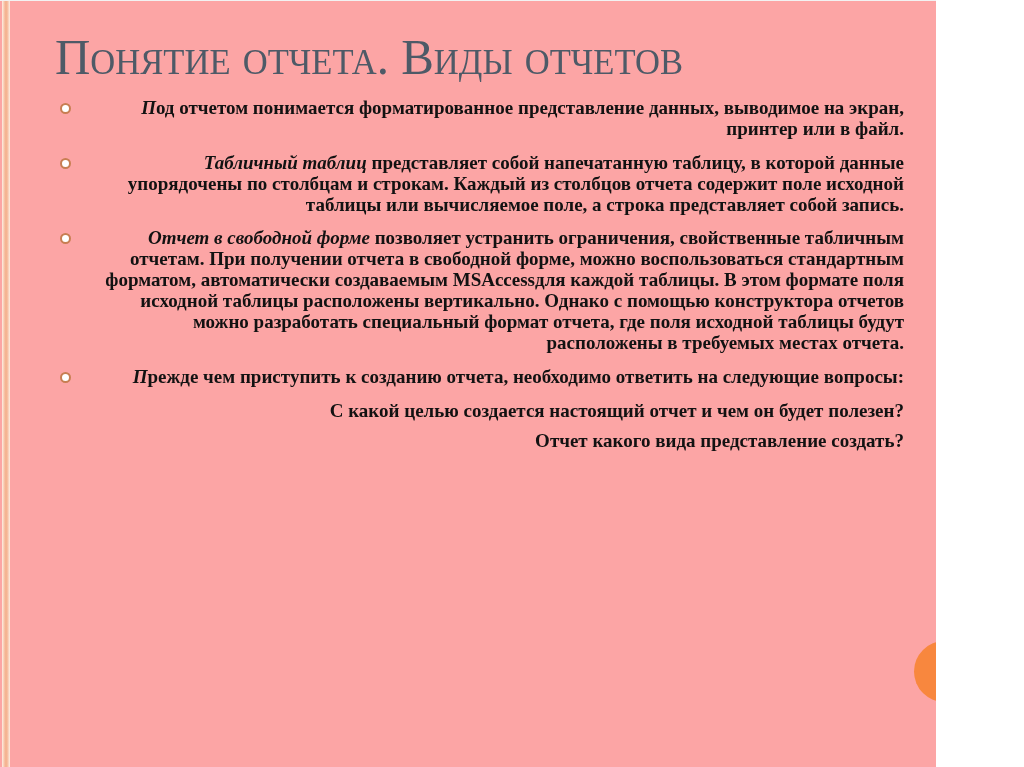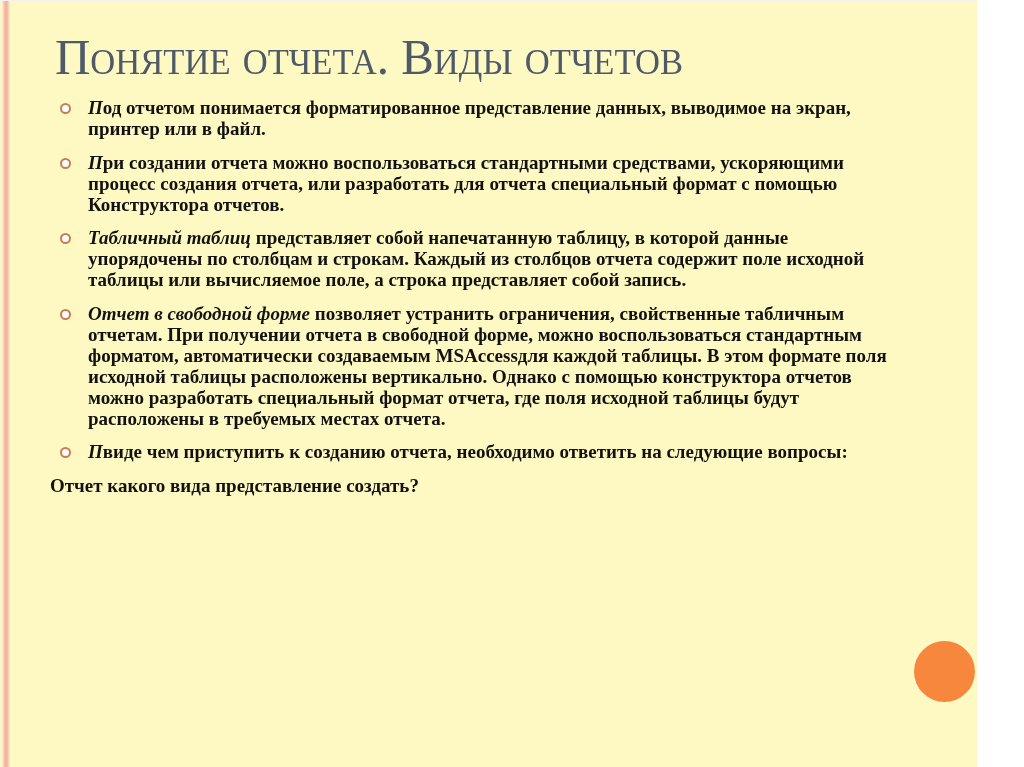--- a/index.html
+++ b/index.html
@@ -1,20 +1,19 @@
 <!DOCTYPE html>
 <html style="--accent: #f8873e; --ring: #c87e52; --title-color: #4e5a67;"><head>
 <meta charset="utf-8">
 <style>
   html,body{margin:0;padding:0;background:#ffffff;}
   .slide{
-    position:relative;width:936px;height:767px;background:#fef9c3;
+    position:relative;width:936px;height:767px;background:#fca5a5;
     overflow:hidden;font-family:"Liberation Serif", serif;
     border-top:1px solid #f2f2f2;
-    padding-left:41px;
   }
   
   .left-stripe{
     position:absolute;left:2px;top:0;width:8px;height:767px;
     background:linear-gradient(to right,#fdeee3 0%,#f5b493 40%,#f5b493 62%,#fdeee3 100%);
   }
   .right-thin-stripe{
     position:absolute;left:979px;top:0;width:4px;height:767px;
     background:#f9d3bc;
   }
@@ -34,21 +33,21 @@
   
   .title{
     position:absolute;left:55px;top:28px;width:880px;
     font-variant:small-caps;font-size:51px;line-height:1.1;
     letter-spacing:0px;color:var(--title-color,#4e5a67);
     transform:scaleX(0.96);transform-origin:left top;white-space:nowrap;
   }
   
   .content{
     position:absolute;left:50px;top:97px;width:854px;
-    font-size:19px;line-height:1.1;font-weight:bold;color:#121212;
+    font-size:19px;line-height:1.1;font-weight:bold;color:#121212;text-align:right;
   }
   ul.bullets{list-style:none;margin:0;padding:0;}
   ul.bullets li{position:relative;padding-left:38px;margin:0 0 13px 0;}
   .bullet-ring{
     position:absolute;left:10px;top:5px;width:7px;height:7px;
     border:2px solid var(--ring,#c87e52);border-radius:50%;background:#fff;
   }
   .lead{font-style:italic;}
   .questions .question-line{margin:9px 0 0 0;}
 </style>
@@ -60,23 +59,23 @@
   <div class="left-stripe"></div>
   <div class="right-thin-stripe"></div>
   <div class="right-band"></div>
   <div class="accent-circle"></div>
 
   <div class="title">Понятие отчета. Виды отчетов</div>
 
   <div class="content">
     <ul class="bullets">
         <li><span class="bullet-ring"></span><span class="lead">П</span><span>од отчетом понимается форматированное представление данных, выводимое на экран, принтер или в файл.</span></li>
-        <li><span class="bullet-ring"></span><span class="lead">П</span><span>ри создании отчета можно воспользоваться стандартными средствами, ускоряющими процесс создания отчета, или разработать для отчета специальный формат с помощью Конструктора отчетов.</span></li>
         <li><span class="bullet-ring"></span><span class="lead">Табличный таблиц</span><span> представляет собой напечатанную таблицу, в которой данные упорядочены по столбцам и строкам. Каждый из столбцов отчета содержит поле исходной таблицы или вычисляемое поле, а строка представляет собой запись.</span></li>
         <li><span class="bullet-ring"></span><span class="lead">Отчет в свободной форме</span><span> позволяет устранить ограничения, свойственные табличным отчетам. При получении отчета в свободной форме, можно воспользоваться стандартным форматом, автоматически создаваемым MSAccessдля каждой таблицы. В этом формате поля исходной таблицы расположены вертикально. Однако с помощью конструктора отчетов можно разработать специальный формат отчета, где поля исходной таблицы будут расположены в требуемых местах отчета.</span></li>
-        <li><span class="bullet-ring"></span><span class="lead">П</span><span>виде чем приступить к созданию отчета, необходимо ответить на следующие вопросы:</span></li>
+        <li><span class="bullet-ring"></span><span class="lead">П</span><span>режде чем приступить к созданию отчета, необходимо ответить на следующие вопросы:</span></li>
       </ul>
     <div class="questions">
+        <div class="question-line">С какой целью создается настоящий отчет и чем он будет полезен?</div>
         <div class="question-line">Отчет какого вида представление создать?</div>
       </div>
   </div>
 
 </div>
 
 </body></html>

